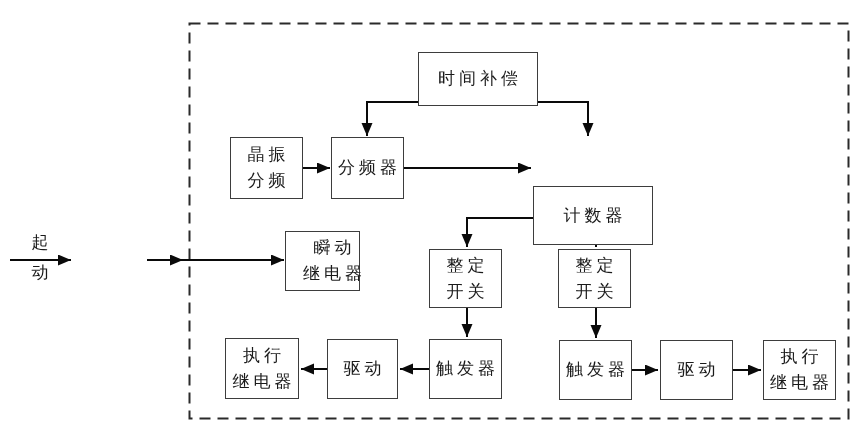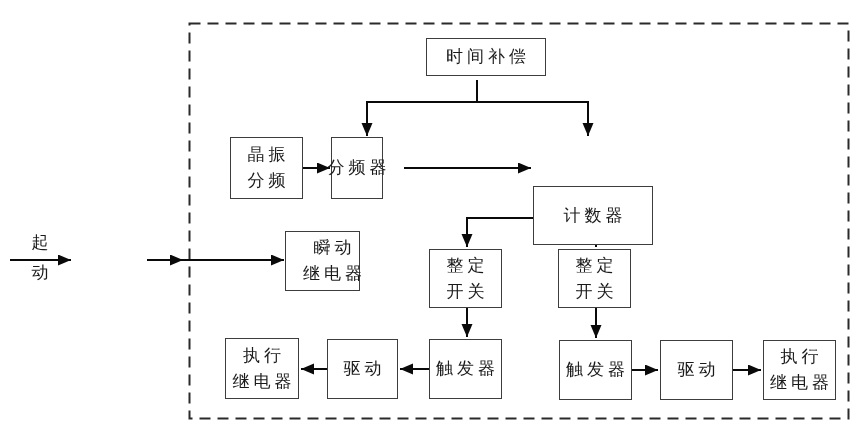--- a/index.html
+++ b/index.html
@@ -83,30 +83,30 @@
       <line x1="632" y1="370" x2="658" y2="370" marker-end="url(#arr)"></line>
       <line x1="733" y1="370" x2="761" y2="370" marker-end="url(#arr)"></line>
     </g>
   </svg>
 
   <div class="free-label" style="left:23px; top:230px;">
     <span>起</span>
     <span style="margin-top:4px;">动</span>
   </div>
 
-  <div class="box" style="left:418px; top:38px; width:120px; height:38px;margin-left:8px;">
+  <div class="box" style="left:418px; top:52px; width:120px; height:54px;">
     <span>时间补偿</span>
   </div>
 
   <div class="box" style="left:230px; top:137px; width:73px; height:62px;">
     <span>晶振</span>
     <span>分频</span>
   </div>
 
-  <div class="box" style="left:331px; top:137px; width:52px; height:62px;">
+  <div class="box" style="left:331px; top:137px; width:73px; height:62px;">
     <span>分频器</span>
   </div>
 
   <div class="box" style="left:533px; top:138px; width:120px; height:59px;margin-top:48px;">
     <span>计数器</span>
   </div>
 
 
   <div class="box" style="left:285px; top:231px; width:75px; height:60px;padding-left:20px;">
     <span>瞬动</span>

